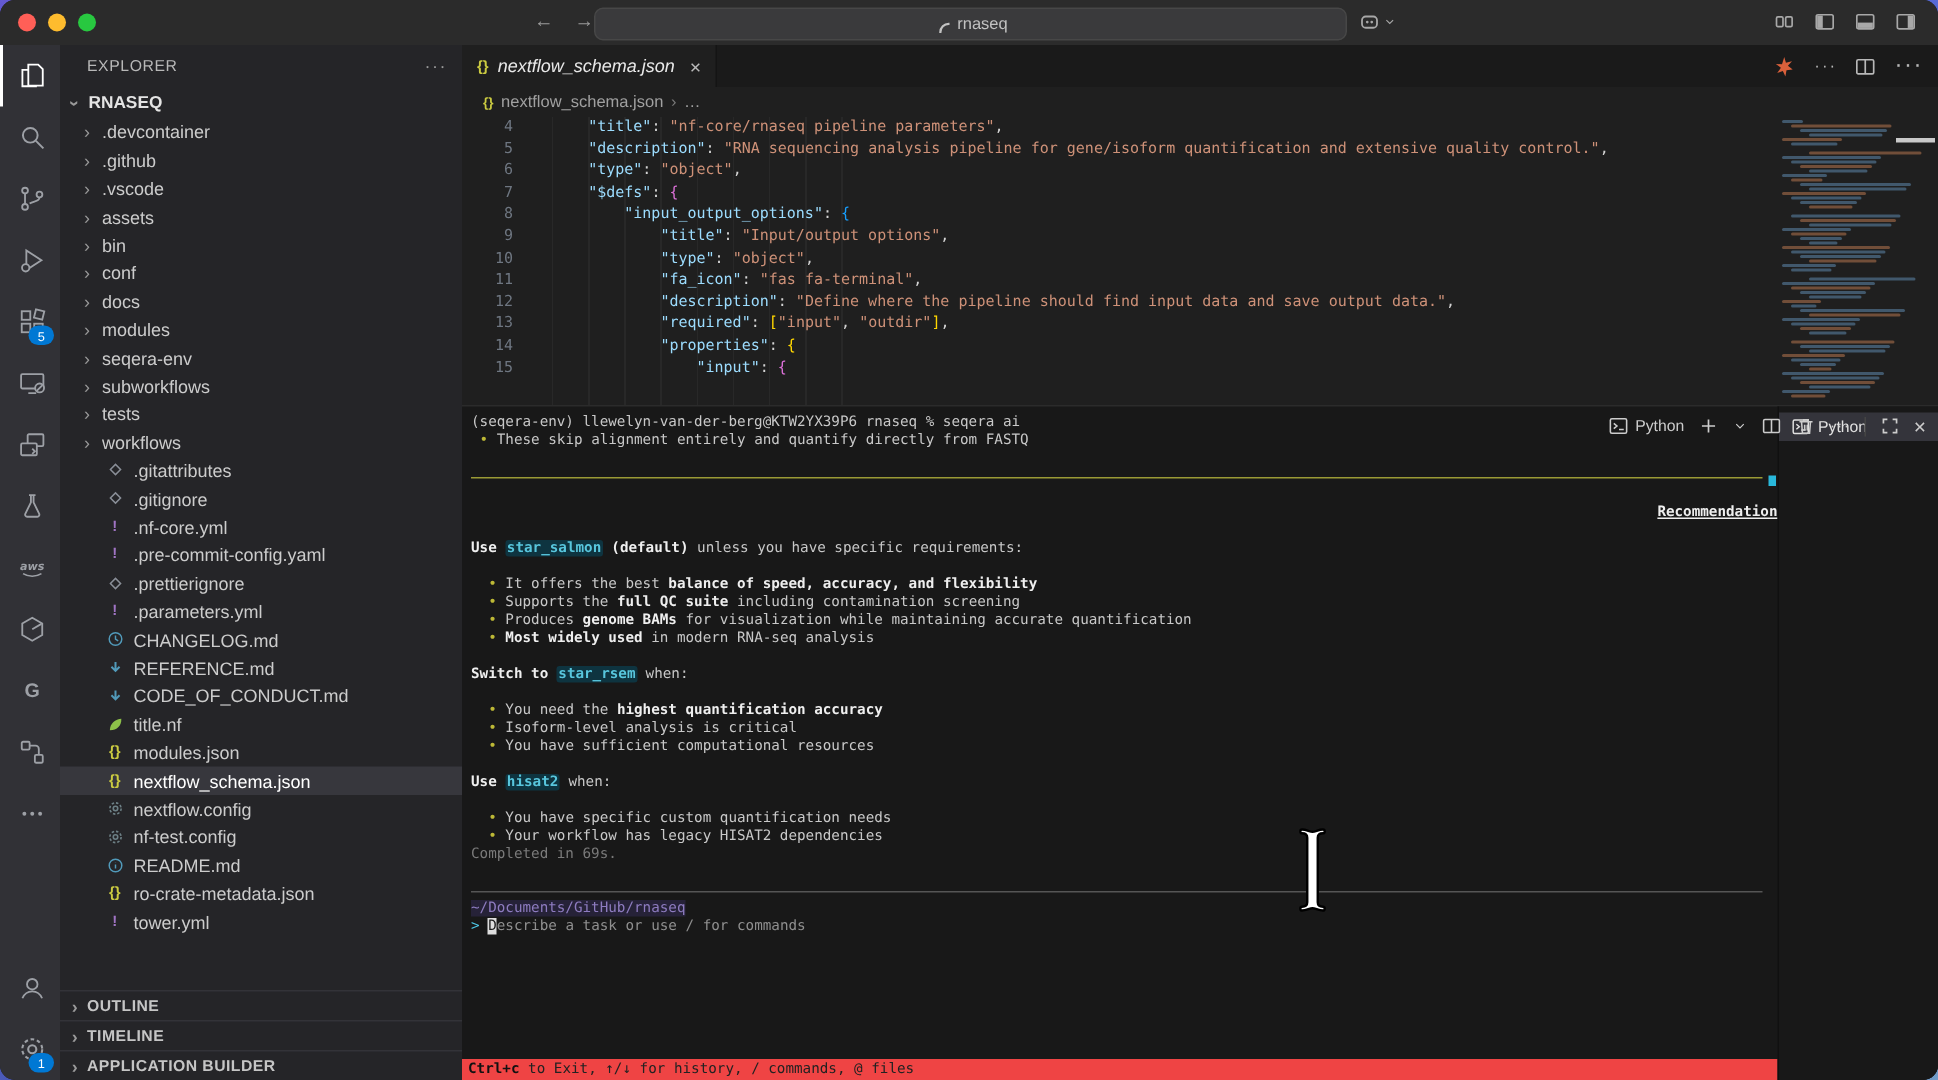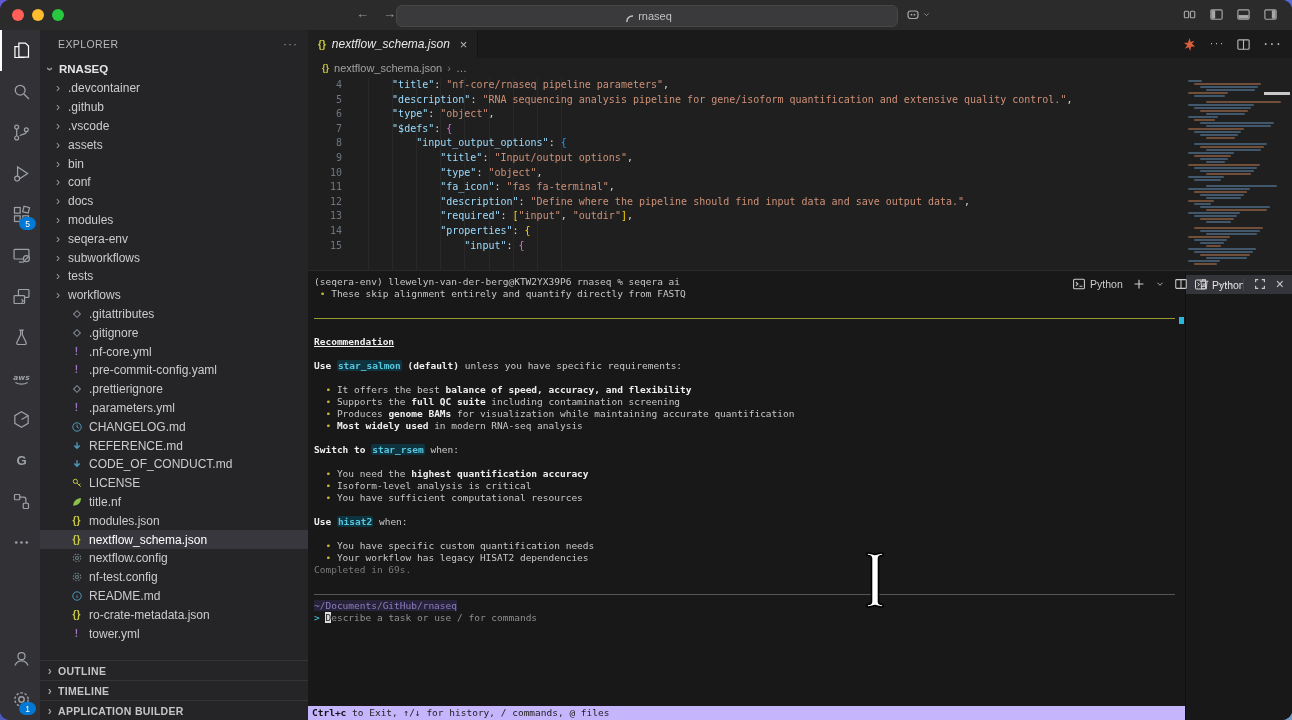--- a/index.html
+++ b/index.html
@@ -79,32 +79,32 @@
   .ptab.active{color:#e7e7e7;border-bottom:1px solid #cccccc}
   .ptool{position:absolute;right:8px;top:0;height:26px;display:flex;align-items:center;gap:9px;color:#cccccc}
   .ptool svg{width:14px;height:14px}
   .pt-shell{display:flex;align-items:center;gap:4px;font-size:10.5px}
   .pt-div{width:1px;height:13px;background:#444}
   .pt-x{font-size:14px;line-height:1}
   .panel-body{flex:1;display:flex;min-height:0}
   .term-wrap{flex:1;position:relative;padding:5px 0 0 6px;overflow:hidden;
              font-family:"DejaVu Sans Mono",monospace;font-size:9.5px;line-height:12px;color:#c8c8c8}
   .term-line{height:12px;white-space:pre}
-  .term-line.center{text-align:left}
+  .term-line.center{text-align:right}
   .term-blank{height:12px}
   .term-hr{height:12px;display:flex;align-items:center}
   .term-hr i{display:block;width:calc(100% - 10px);border-top:1px solid #555}
   .term-hr.olive i{border-top-color:#9a9a35}
   .t-d{color:#c8c8c8}.t-b{color:#efefef;font-weight:bold}.t-bu{color:#bdb836}
   .t-code{color:#58c6dd;background:#0e3440;border-radius:2px;font-weight:bold;padding:0 1px}
   .t-dim{color:#7a7a7a}.t-ru{color:#efefef;font-weight:bold;text-decoration:underline}
   .t-path{color:#8e7cc0;background:rgba(124,98,255,.14)}
   .t-prompt{color:#4ec9e8}.t-cursor{background:#dedede;color:#1a1a1a}
   .t-ph{color:#8f8f8f}
-  .term-status{position:absolute;left:0;right:0;bottom:0;height:14px;background:#c4b5fd;color:#222;
+  .term-status{position:absolute;left:0;right:0;bottom:0;height:14px;background:#ef4444;color:#222;
                display:flex;align-items:center;padding-left:4px;font-size:9.5px;white-space:pre}
   .t-sb{font-weight:bold;color:#111}.t-sd{color:#222}
   .term-list{width:106px;flex:none;background:#181818;border-left:1px solid #101010;padding-top:4px}
   .tl-row{height:19px;display:flex;align-items:center;gap:5px;padding-left:8px;font-size:10.5px;color:#e2e2e2}
   .tl-row.active{background:#34343b}
   .tl-row svg{width:13px;height:13px}
   .scroll-mark{position:absolute;width:5px;height:7px;background:#29b8db}
   
   .mouse-cursor{position:absolute;left:862px;top:550px;z-index:50;pointer-events:none}
 </style>
@@ -482,26 +482,20 @@
               </svg></span>
             <span>REFERENCE.md</span>
           </div>
           <div class="tree-row file">
             <span class="ficon" style="color: rgb(81, 154, 186);"><svg viewBox="0 0 16 16" style="width: 12px; height: 12px;">
                 <use href="#sym-f-down"></use>
               </svg></span>
             <span>CODE_OF_CONDUCT.md</span>
           </div>
           <div class="tree-row file">
-            <span class="ficon" style="color: rgb(203, 203, 65);"><svg viewBox="0 0 16 16" style="width: 12px; height: 12px;">
-                <use href="#sym-f-key"></use>
-              </svg></span>
-            <span>LICENSE</span>
-          </div>
-          <div class="tree-row file">
             <span class="ficon" style="color: rgb(141, 193, 73);"><svg viewBox="0 0 16 16" style="width: 12px; height: 12px;">
                 <use href="#sym-f-leaf"></use>
               </svg></span>
             <span>title.nf</span>
           </div>
           <div class="tree-row file">
             <span class="ficon" style="color: rgb(203, 203, 65);">{}</span>
             <span>modules.json</span>
           </div>
           <div class="tree-row file selected">

